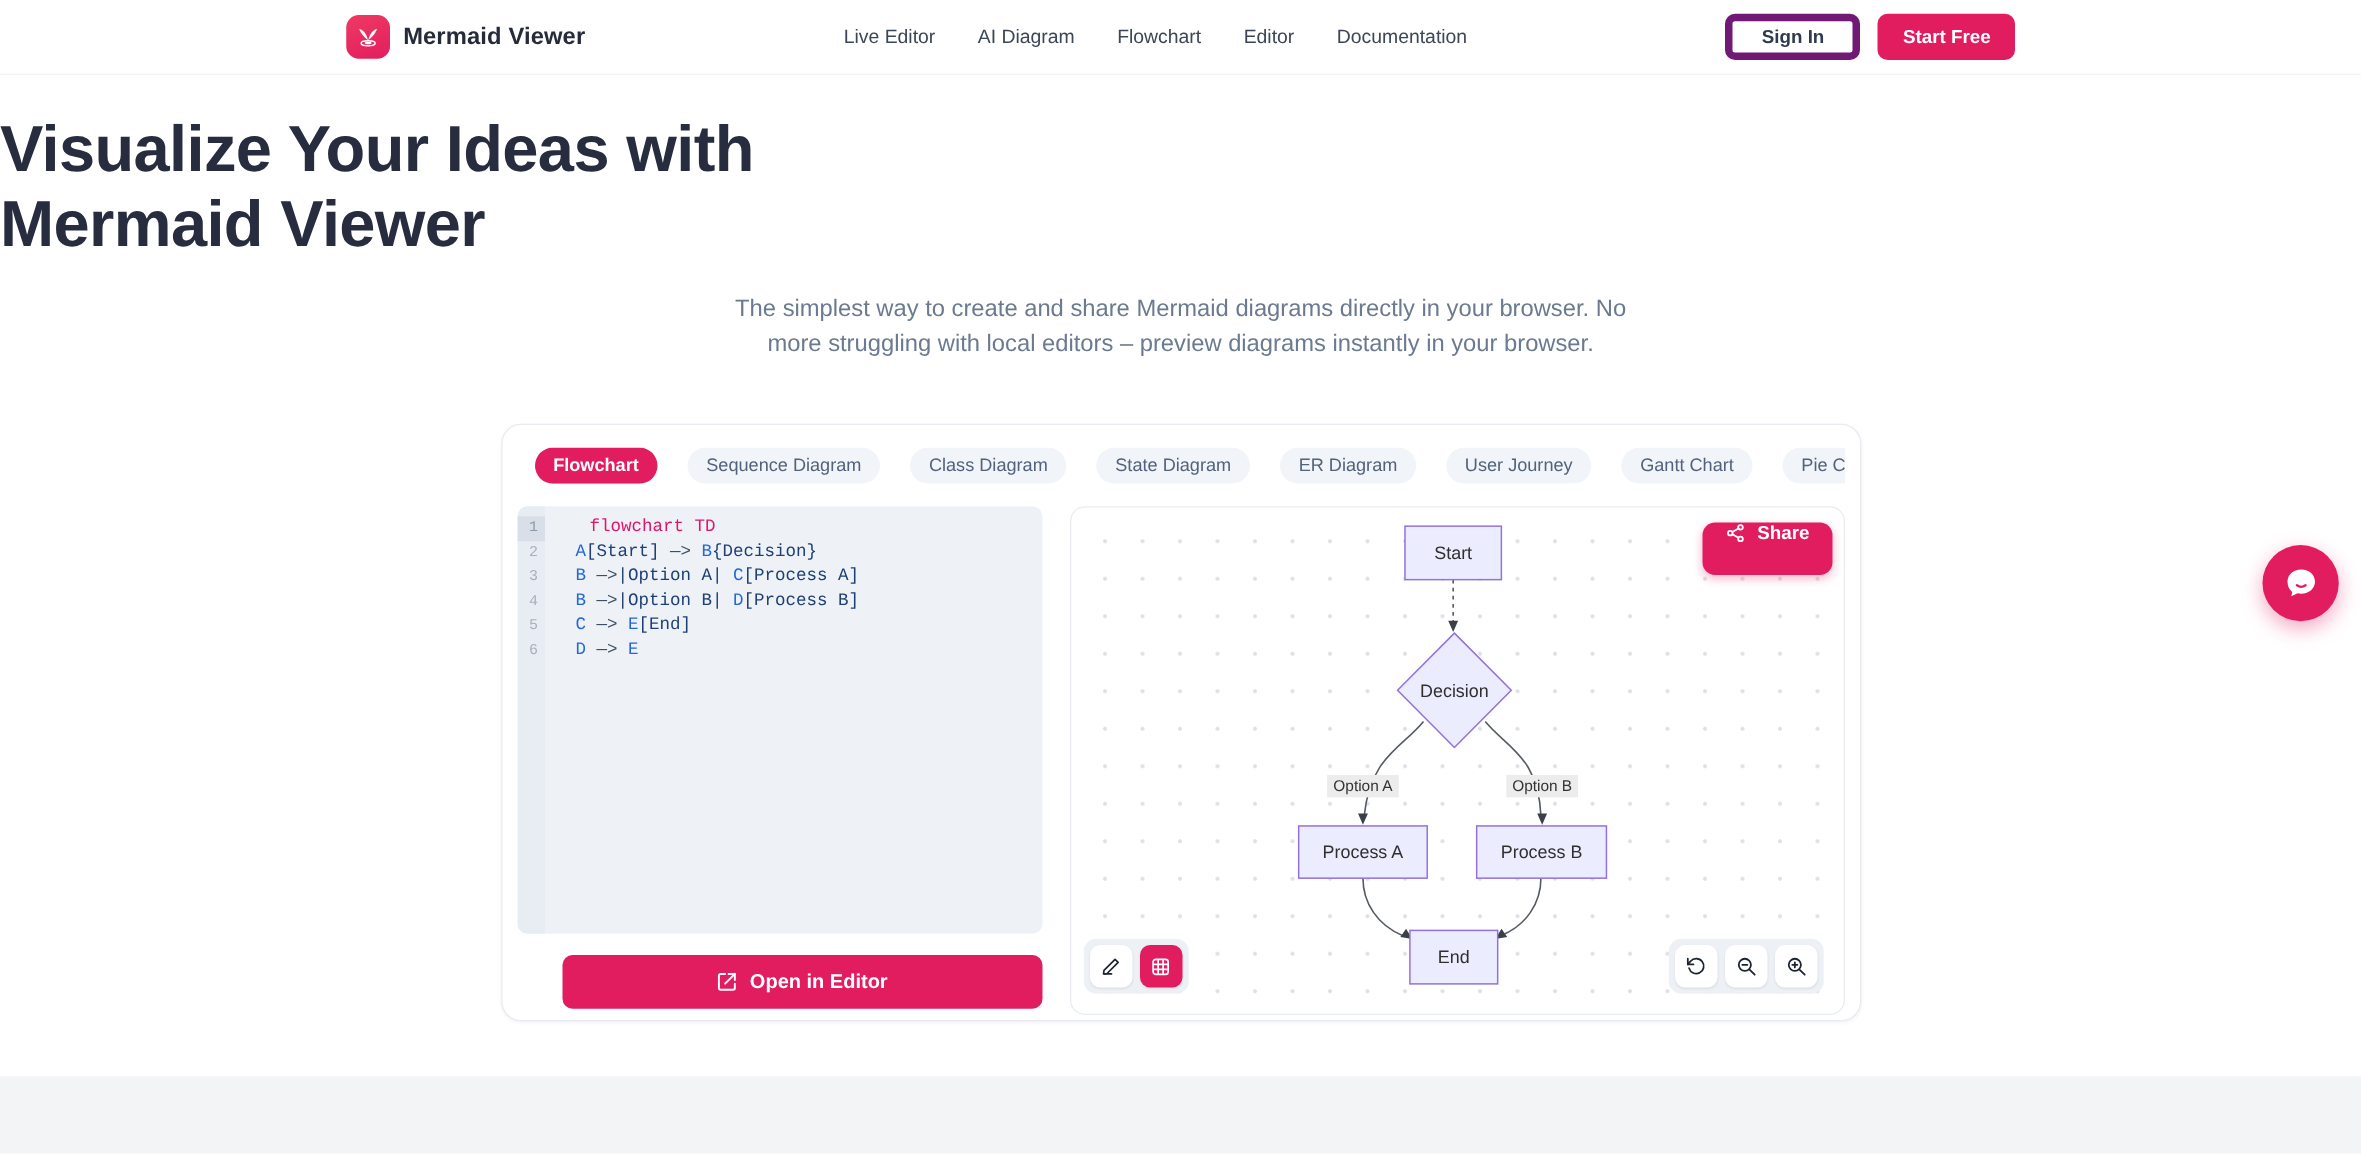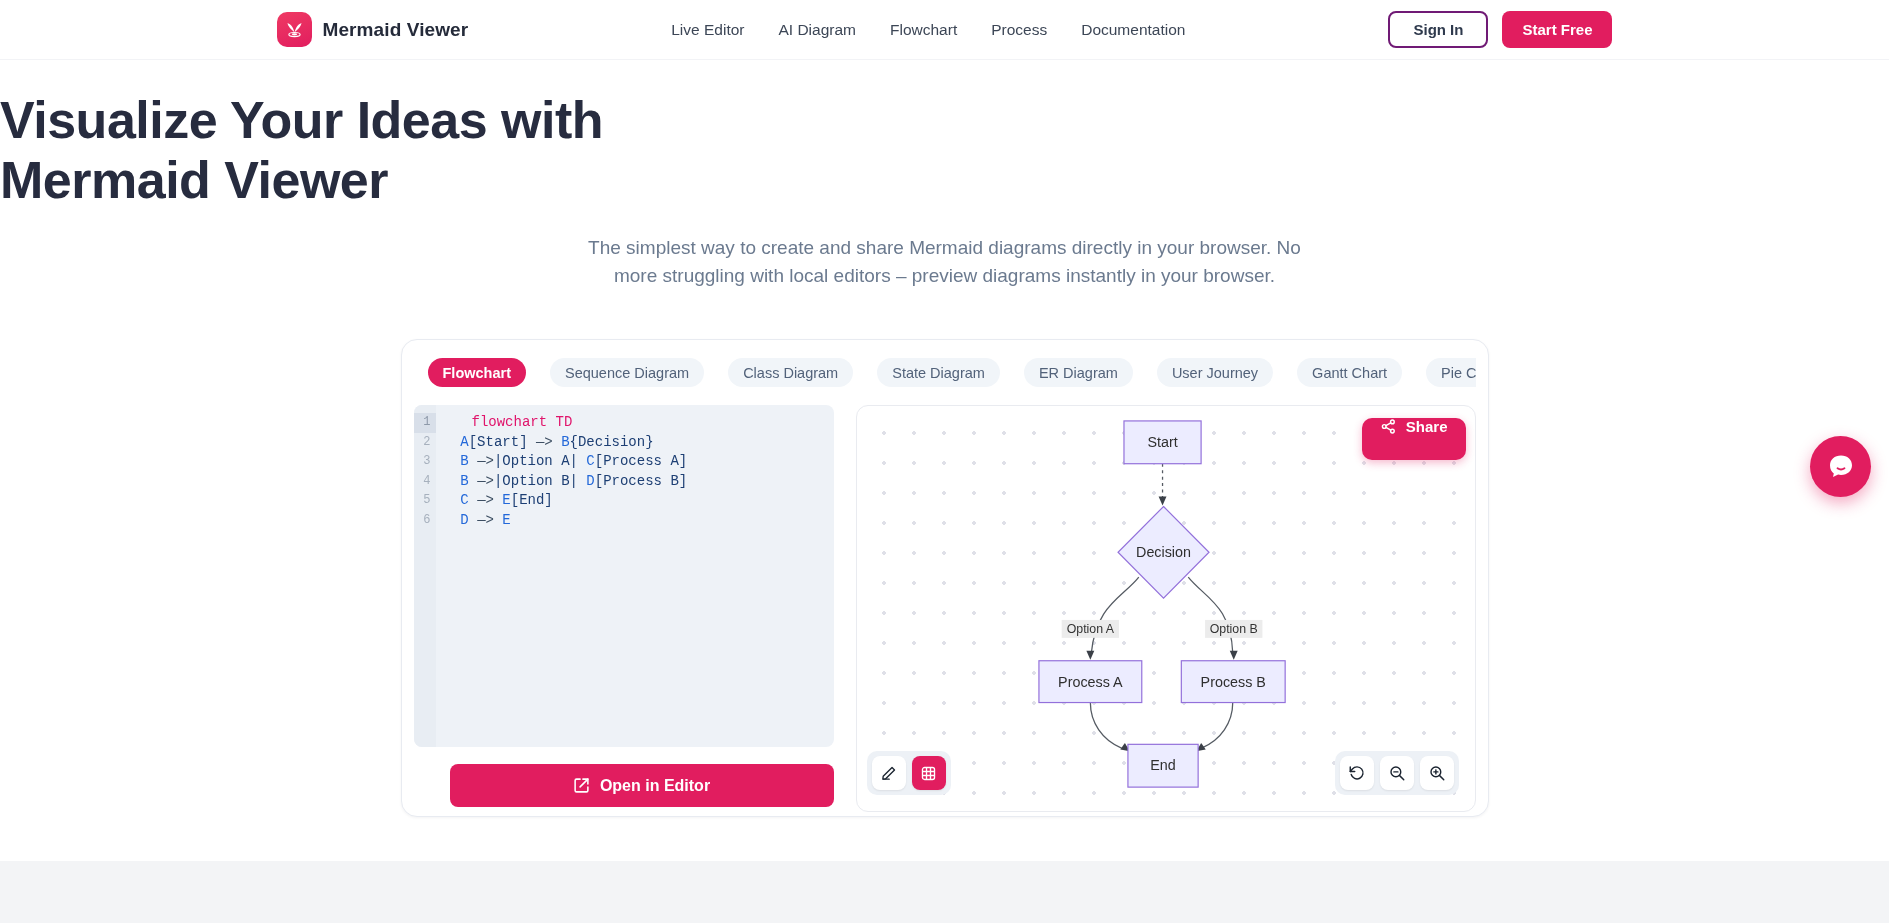--- a/index.html
+++ b/index.html
@@ -10,21 +10,21 @@
   
   header { height:60px; background:#fff; border-bottom:1px solid #f2f3f6; }
   .hwrap { width:1336px; height:100%; margin:0 auto; display:flex; align-items:center; justify-content:space-between; }
   .logo { display:flex; align-items:center; gap:11px; cursor:pointer; }
   .logo-badge { width:35px; height:35px; border-radius:10px; background:linear-gradient(160deg,#ef3a63,#e11d5f);
     display:flex; align-items:center; justify-content:center; }
   .logo-text { font-size:19px; font-weight:700; color:#252b3a; letter-spacing:.1px; }
   nav { display:flex; gap:34px;text-align:center; }
   .nav-link { font-size:15.5px; color:#3c4656; text-decoration:none; font-weight:500; cursor:pointer; }
   .hdr-actions { display:flex; gap:14px; align-items:center; }
-  .btn-ghost { height:37px; padding:0 23px; background:#fff; border:2px solid #701a75; border-radius:8px;
+  .btn-ghost { height:37px; padding:0 23px; background:#fff; border:6px solid #701a75; border-radius:8px;
     font-size:15px; font-weight:600; color:#2f3a4d; cursor:pointer; font-family:inherit; }
   .btn-primary { height:37px; padding:0 20px; background:#e11d5f; border:none; border-radius:8px;
     font-size:15px; font-weight:700; color:#fff; cursor:pointer; font-family:inherit; }
 
   
   h1 { margin-top:30px; font-size:52px; line-height:60px; font-weight:700;
     color:#272c3f; letter-spacing:-.5px; }
   .subtitle { margin:24px auto 0; max-width:742px; text-align:center; font-size:19px; line-height:28px;
     color:#6b7a8f; }
 
@@ -90,21 +90,21 @@
           <ellipse cx="17" cy="24.5" rx="8.3" ry="3" fill="none" stroke="#fff" stroke-width="1.7"></ellipse>
           <ellipse cx="17" cy="24.2" rx="4" ry="1.5" fill="#fff"></ellipse>
         </svg>
       </span>
       <span class="logo-text">Mermaid Viewer</span>
     </div>
     <nav>
         <a class="nav-link">Live Editor</a>
         <a class="nav-link">AI Diagram</a>
         <a class="nav-link">Flowchart</a>
-        <a class="nav-link">Process</a>
+        <a class="nav-link">Editor</a>
         <a class="nav-link">Documentation</a>
       </nav>
     <div class="hdr-actions">
       <button class="btn-ghost">Sign In</button>
       <button class="btn-primary">Start Free</button>
     </div>
   </div>
 </header>
 
 <main>

